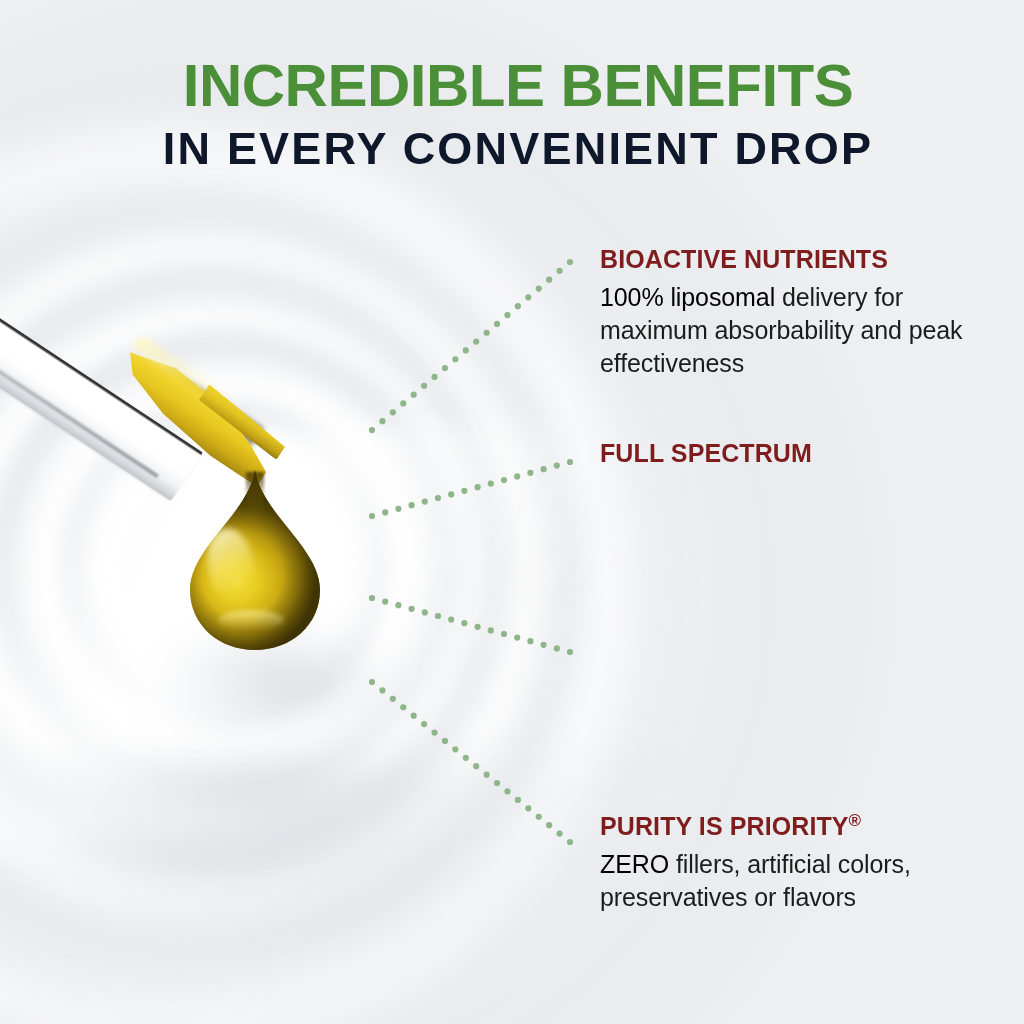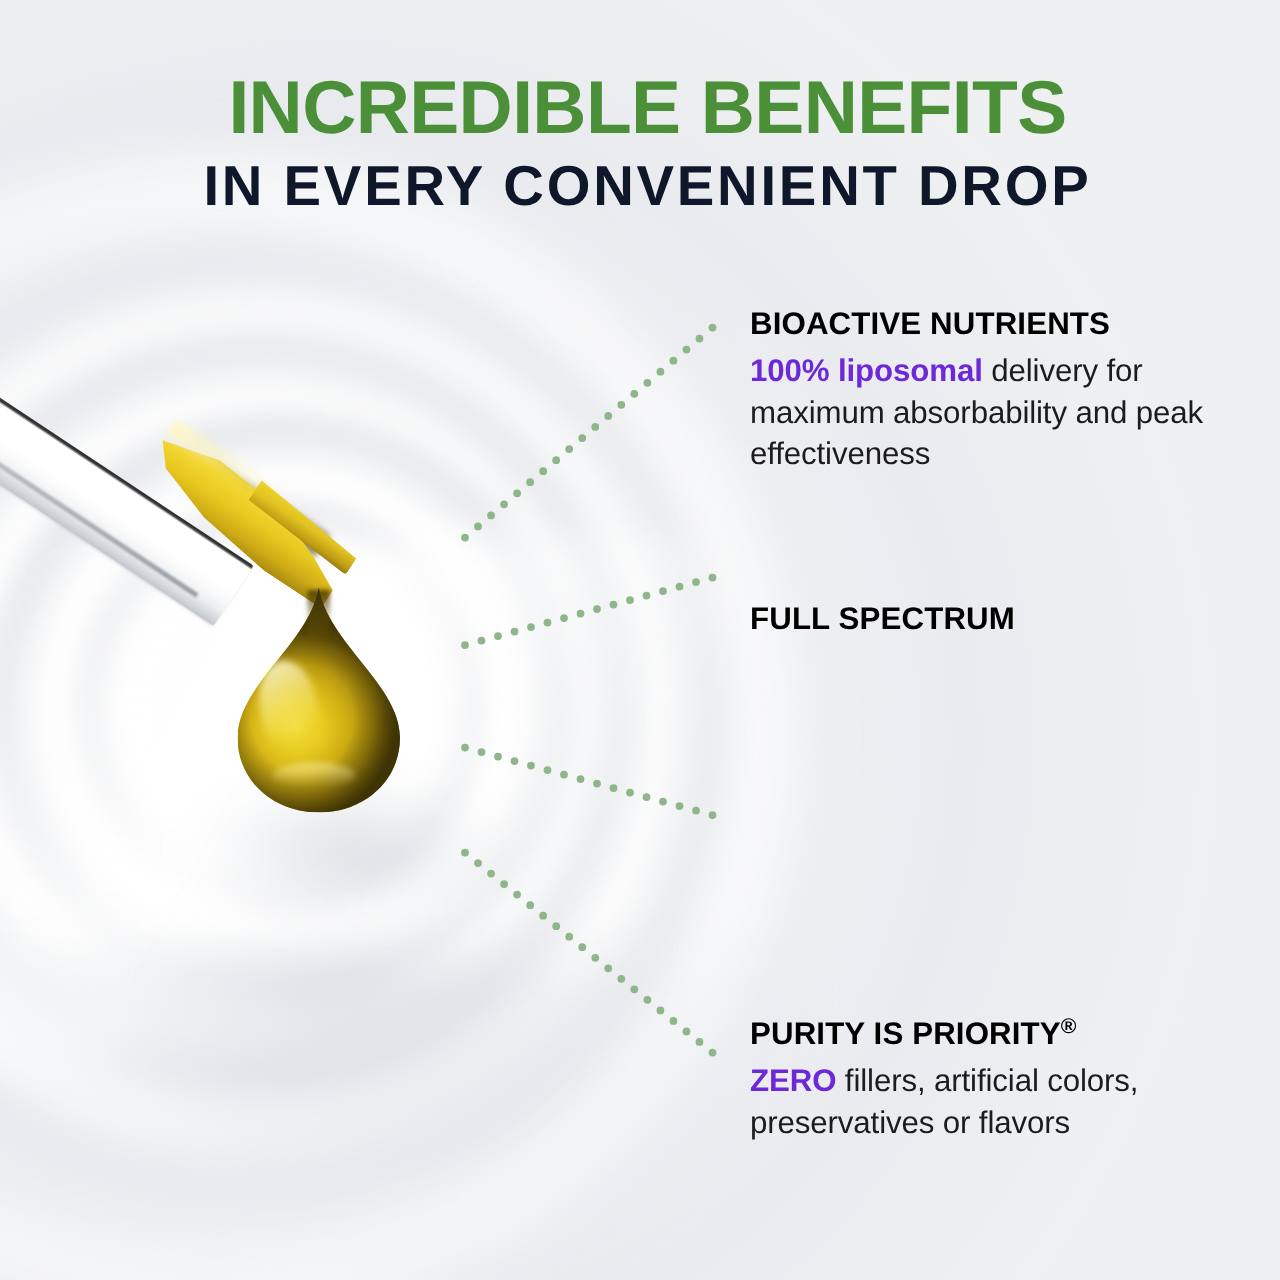--- a/index.html
+++ b/index.html
@@ -181,33 +181,33 @@
 
   
   .dots-svg{position:absolute;left:0;top:0;width:1024px;height:1024px;pointer-events:none;}
 
   
   .benefits{
     position:absolute;left:600px;top:0;width:410px;height:1024px;
   }
   .benefit{position:absolute;left:0;width:408px;}
   .b1{top:246px;}
-  .b2{top:440px;margin-top:42px;}
+  .b2{top:440px;}
   .b3{top:630px;}
   .b4{top:812px;}
   .b-title{
-    font-size:25px;font-weight:700;color:#000000;
+    font-size:25px;font-weight:700;color:#7f1d1d;
     letter-spacing:.1px;line-height:1.1;margin:0 0 7px 0;
     white-space:nowrap;
   }
   .b-body{
     font-size:25px;color:#1c1c1c;line-height:1.33;
     font-weight:400;letter-spacing:-0.1px;
   }
-  .b-body b{font-weight:700;color:#6d28d9;}
+  .b-body b{font-weight:400;color:#000000;}
   .reg{font-size:17px;vertical-align:super;letter-spacing:0;}
 </style>
 </head>
 <body>
 
 <div id="stage">
 
   <div class="bg-base"></div>
   <div class="ring r5"></div>
   <div class="ring r1"></div>

